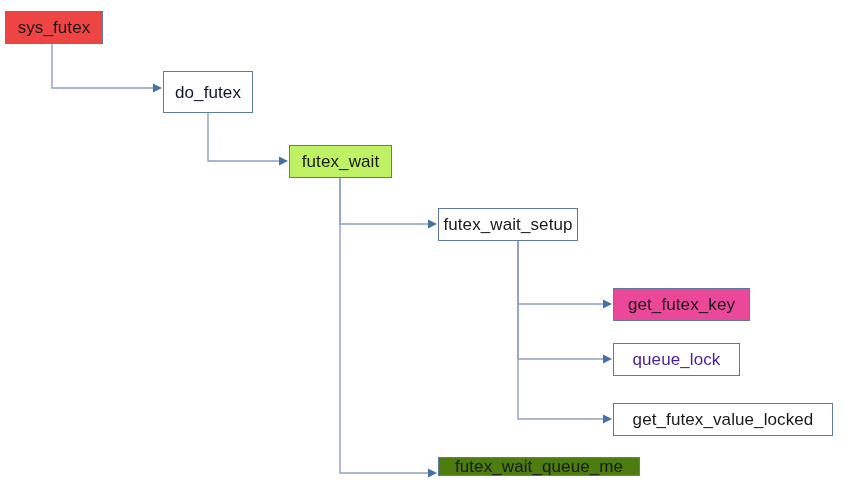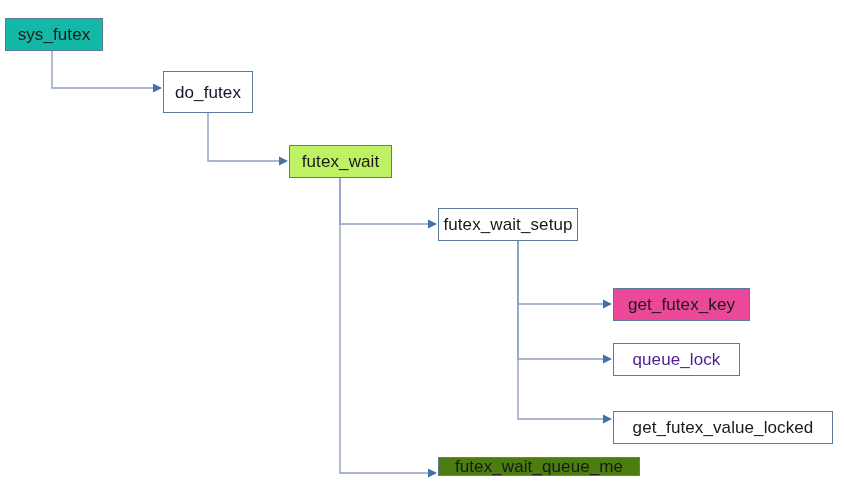--- a/index.html
+++ b/index.html
@@ -84,39 +84,39 @@
         <path d="M 518 241 L 518 359 L 604 359" fill="none" stroke="#8f9ec4" stroke-width="1.4"></path>
         <polygon points="612,359 603,354.6 603,363.4" fill="#4472a8"></polygon>
       </g>
       <g>
         <path d="M 518 241 L 518 419 L 604 419" fill="none" stroke="#8f9ec4" stroke-width="1.4"></path>
         <polygon points="612,419 603,414.6 603,423.4" fill="#4472a8"></polygon>
       </g>
     </svg>
 
   <div id="node-layer">
-      <div class="node" style="left: 5px; top: 18px; width: 98px; height: 33px; border-color: rgb(91, 122, 157); background: #14b8a6; color: rgb(26, 26, 26);">
+      <div class="node" style="left: 5px; top: 11px; width: 98px; height: 33px; border-color: rgb(91, 122, 157); background: #ef4444; color: rgb(26, 26, 26);">
         <span class="node-label">sys_futex</span>
       </div>
       <div class="node" style="left: 163px; top: 71px; width: 90px; height: 42px; border-color: rgb(91, 122, 157); background: rgb(255, 255, 255); color: #0f172a;">
         <span class="node-label">do_futex</span>
       </div>
       <div class="node" style="left: 289px; top: 145px; width: 103px; height: 33px; border-color: rgb(91, 122, 157); background: #bef264; color: rgb(26, 26, 26);">
         <span class="node-label">futex_wait</span>
       </div>
       <div class="node" style="left: 438px; top: 208px; width: 140px; height: 33px; border-color: rgb(91, 122, 157); background: rgb(255, 255, 255); color: rgb(26, 26, 26);">
         <span class="node-label">futex_wait_setup</span>
       </div>
       <div class="node" style="left: 613px; top: 288px; width: 137px; height: 33px; border-color: rgb(91, 122, 157); background: #ec4899; color: rgb(26, 26, 26); align-items: center;">
         <span class="node-label">get_futex_key</span>
       </div>
       <div class="node" style="left: 613px; top: 343px; width: 127px; height: 33px; border-color: rgb(91, 122, 157); background: rgb(255, 255, 255); color: #4c1d95;">
         <span class="node-label">queue_lock</span>
       </div>
-      <div class="node" style="left: 613px; top: 403px; width: 220px; height: 33px; border-color: rgb(91, 122, 157); background: rgb(255, 255, 255); color: rgb(26, 26, 26); margin-top: 8px;">
+      <div class="node" style="left: 613px; top: 403px; width: 220px; height: 33px; border-color: rgb(91, 122, 157); background: rgb(255, 255, 255); color: rgb(26, 26, 26);">
         <span class="node-label">get_futex_value_locked</span>
       </div>
       <div class="node" style="left: 438px; top: 457px; width: 202px; height: 19px; border-color: rgb(91, 122, 157); background: #4d7c0f; color: rgb(26, 26, 26);">
         <span class="node-label">futex_wait_queue_me</span>
       </div>
     </div>
 
 </div>
 
 </body></html>

